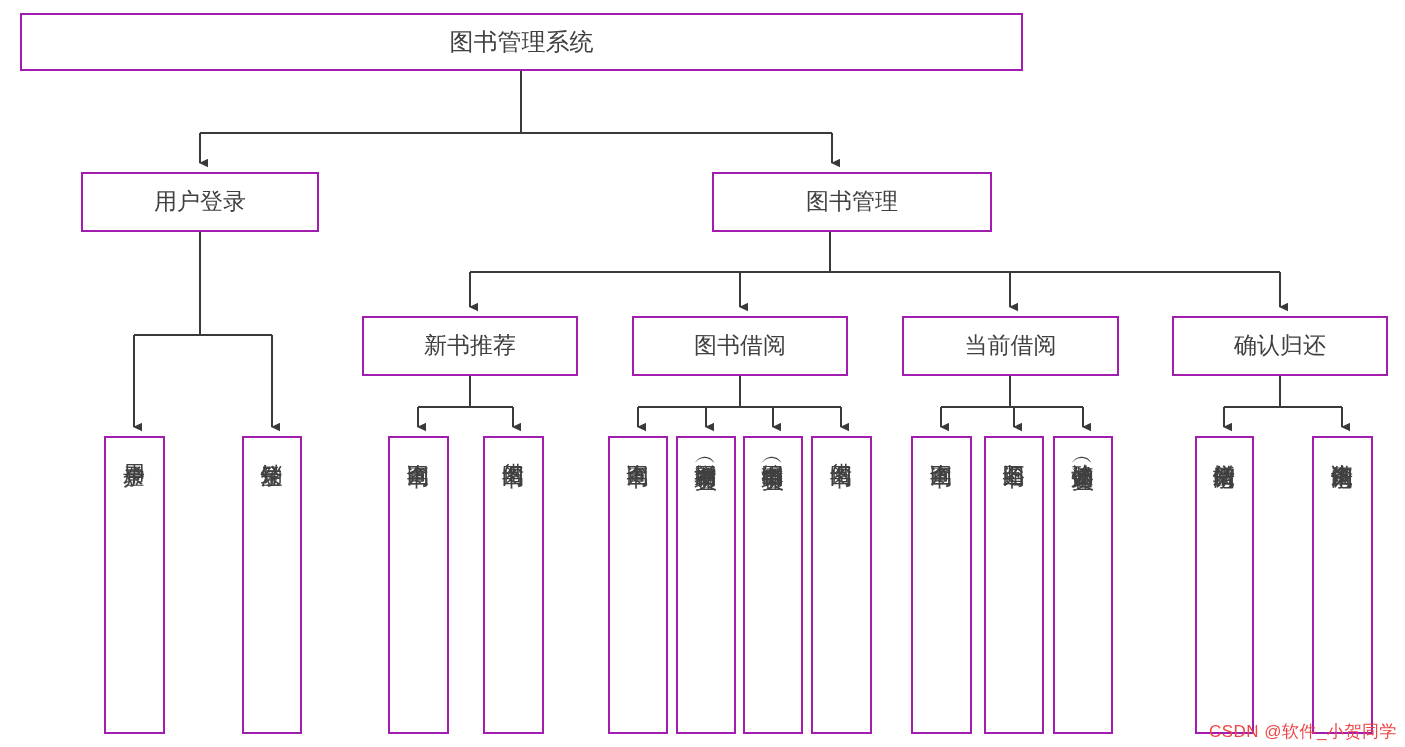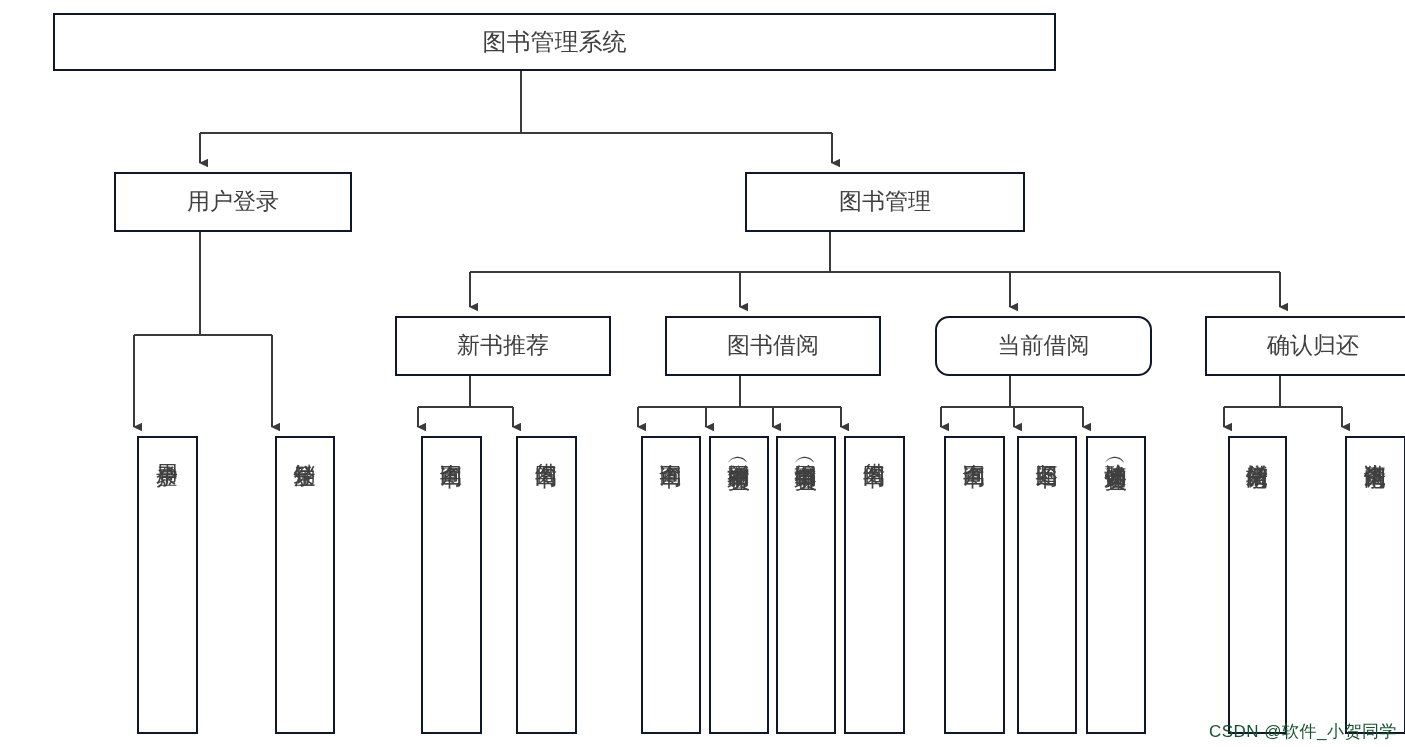--- a/index.html
+++ b/index.html
@@ -2,33 +2,33 @@
 <html><head>
 <meta charset="utf-8">
 <style>
   html,body{margin:0;padding:0;background:#ffffff;}
   body{width:1405px;height:747px;overflow:hidden;
        font-family:"Liberation Sans","DejaVu Sans",sans-serif;}
   #canvas{position:relative;width:1405px;height:747px;background:#ffffff;}
   svg#wires{position:absolute;left:0;top:0;width:1405px;height:747px;}
 
   .node{position:absolute;box-sizing:border-box;background:#ffffff;
-        border:2px solid #0f172a;display:flex;align-items:center;
-        justify-content:center;margin-left:33px;}
+        border:2px solid #a21caf;display:flex;align-items:center;
+        justify-content:center;}
   .node .lbl{color:#404040;white-space:nowrap;}
 
   .node.horiz .lbl{font-size:23px;line-height:1.1;}
   .node.horiz.root .lbl{font-size:24px;}
 
   .node.vert{align-items:flex-start;padding-top:8px;}
   .node.vert .lbl{writing-mode:vertical-rl;text-orientation:upright;
                   font-size:22px;line-height:1.32;letter-spacing:1px;
                   white-space:nowrap;}
 
-  .wm{position:absolute;right:8px;bottom:4px;font-size:17px;color:#14532d;
+  .wm{position:absolute;right:8px;bottom:4px;font-size:17px;color:#ef4444;
       letter-spacing:.5px;white-space:nowrap;}
 </style>
 </head>
 <body>
 
 <div id="canvas">
 
   <svg id="wires" viewBox="0 0 1405 747" xmlns="http://www.w3.org/2000/svg">
     <defs>
       <marker id="arw" markerWidth="9" markerHeight="9" refX="4.5" refY="8" orient="auto" markerUnits="userSpaceOnUse">
@@ -89,21 +89,21 @@
   <div class="node horiz" style="left:712px;top:172px;width:280px;height:60px;">
     <span class="lbl">图书管理</span>
   </div>
 
   <div class="node horiz" style="left:362px;top:316px;width:216px;height:60px;">
     <span class="lbl">新书推荐</span>
   </div>
   <div class="node horiz" style="left:632px;top:316px;width:216px;height:60px;">
     <span class="lbl">图书借阅</span>
   </div>
-  <div class="node horiz" style="left:902px;top:316px;width:217px;height:60px;border-radius:14px;">
+  <div class="node horiz" style="left:902px;top:316px;width:217px;height:60px;">
     <span class="lbl">当前借阅</span>
   </div>
   <div class="node horiz" style="left:1172px;top:316px;width:216px;height:60px;">
     <span class="lbl">确认归还</span>
   </div>
 
   <div class="node vert" style="left:104px;top:436px;width:61px;height:298px;">
     <span class="lbl">用户登录</span>
   </div>
   <div class="node vert" style="left:242px;top:436px;width:60px;height:298px;">

